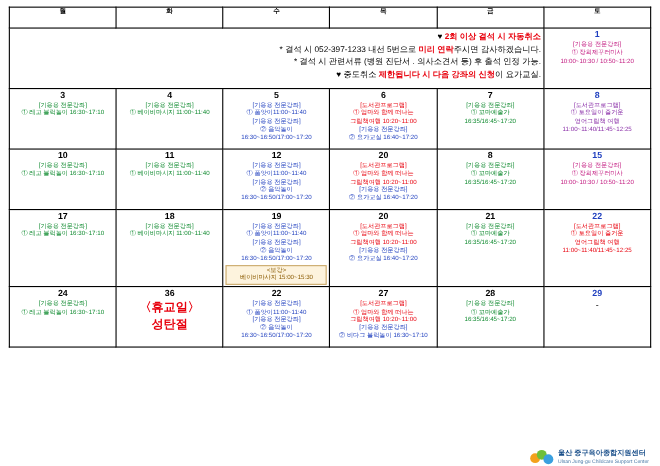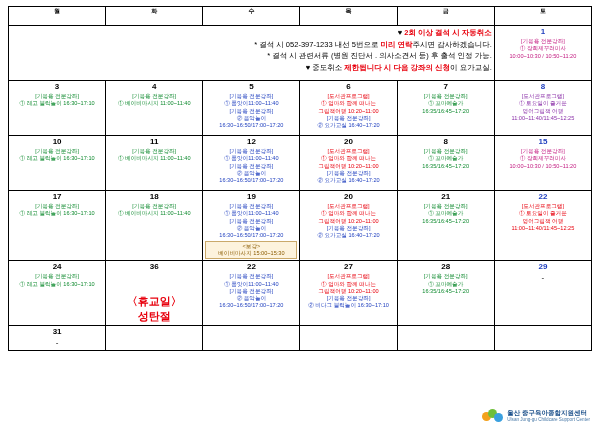--- a/index.html
+++ b/index.html
@@ -84,21 +84,21 @@
     line-height: 1.3;
     text-align: center;
     white-space: nowrap;
   }
   .holiday {
     text-align: center;
     font-size: 11px;
     font-weight: bold;
     color: #e8000d;
     line-height: 1.35;
-    margin-top: 22px;
+    margin-top: 1px;
   }
   .highlight-box {
     background: #fdf3dd;
     border: 1px solid #caa96a;
     font-size: 5.6px;
     text-align: center;
     padding: 1px 0;
     margin-top: 2px;
     color: #8a5a00;
     line-height: 1.25;
@@ -347,41 +347,20 @@
             <span class="daynum">28</span>
             <div class="ev green">[기응용 전문강좌]</div>
             <div class="ev green">① 꼬마예술가</div>
             <div class="ev green">16:35/16:45~17:20</div>
           </td>
           <td class="daycell">
             <span class="daynum sat">29</span>
             <div class="dash">-</div>
           </td>
         </tr>
-      <tr>
-          <td class="daycell last">
-            <span class="daynum">31</span>
-            <div class="dash">-</div>
-          </td>
-          <td class="daycell last">
-            <span class="daynum"></span>
-          </td>
-          <td class="daycell last">
-            <span class="daynum"></span>
-          </td>
-          <td class="daycell last">
-            <span class="daynum"></span>
-          </td>
-          <td class="daycell last">
-            <span class="daynum"></span>
-          </td>
-          <td class="daycell last">
-            <span class="daynum sat"></span>
-          </td>
-        </tr>
     </tbody>
   </table>
 
   <div class="footer">
     <div class="logo-mark">
       <span class="c1"></span>
         <span class="c2"></span>
         <span class="c3"></span>
     </div>
     <div class="logo-text">

